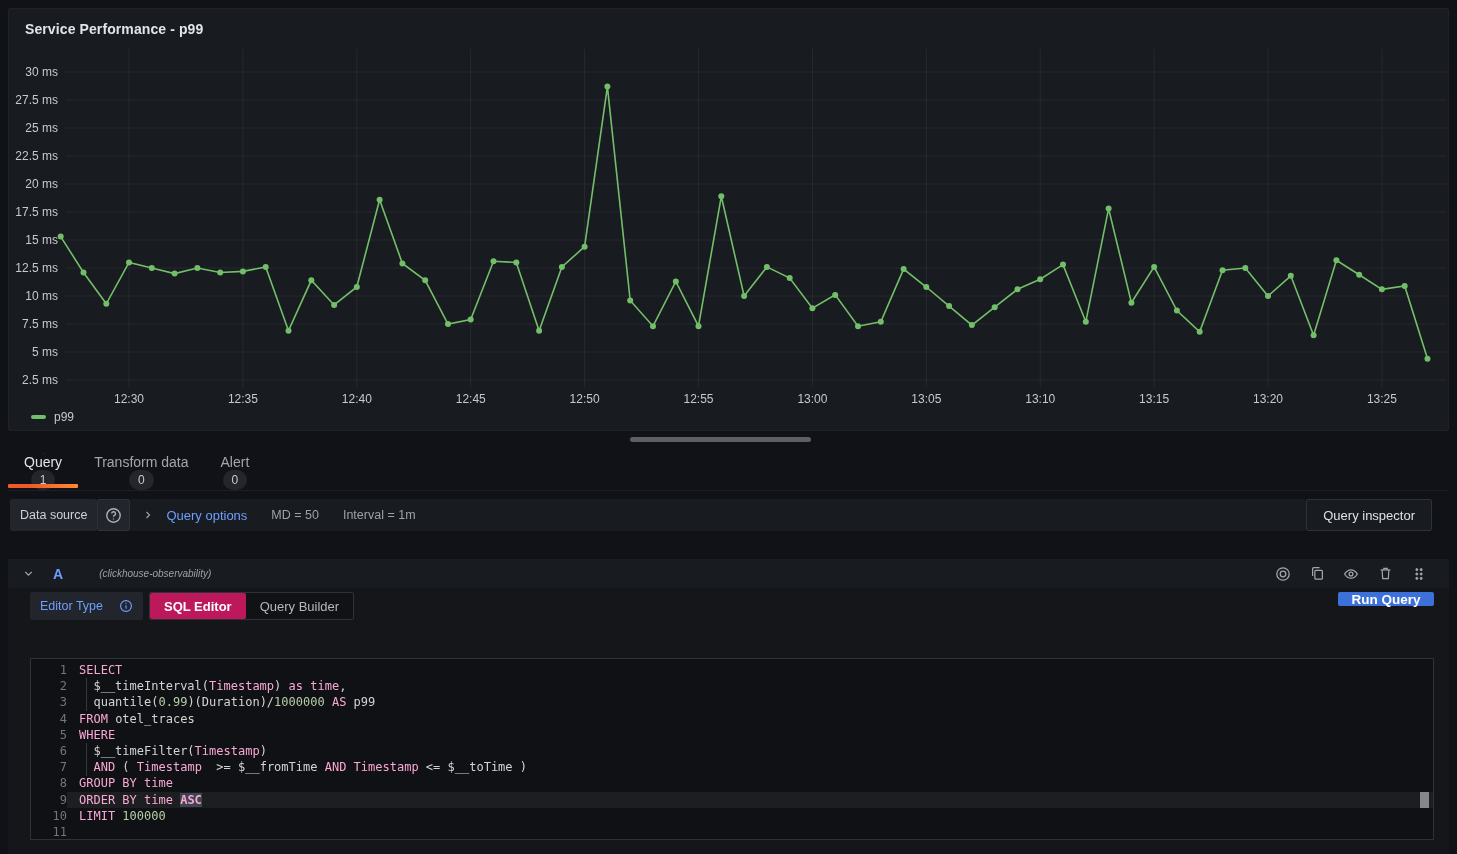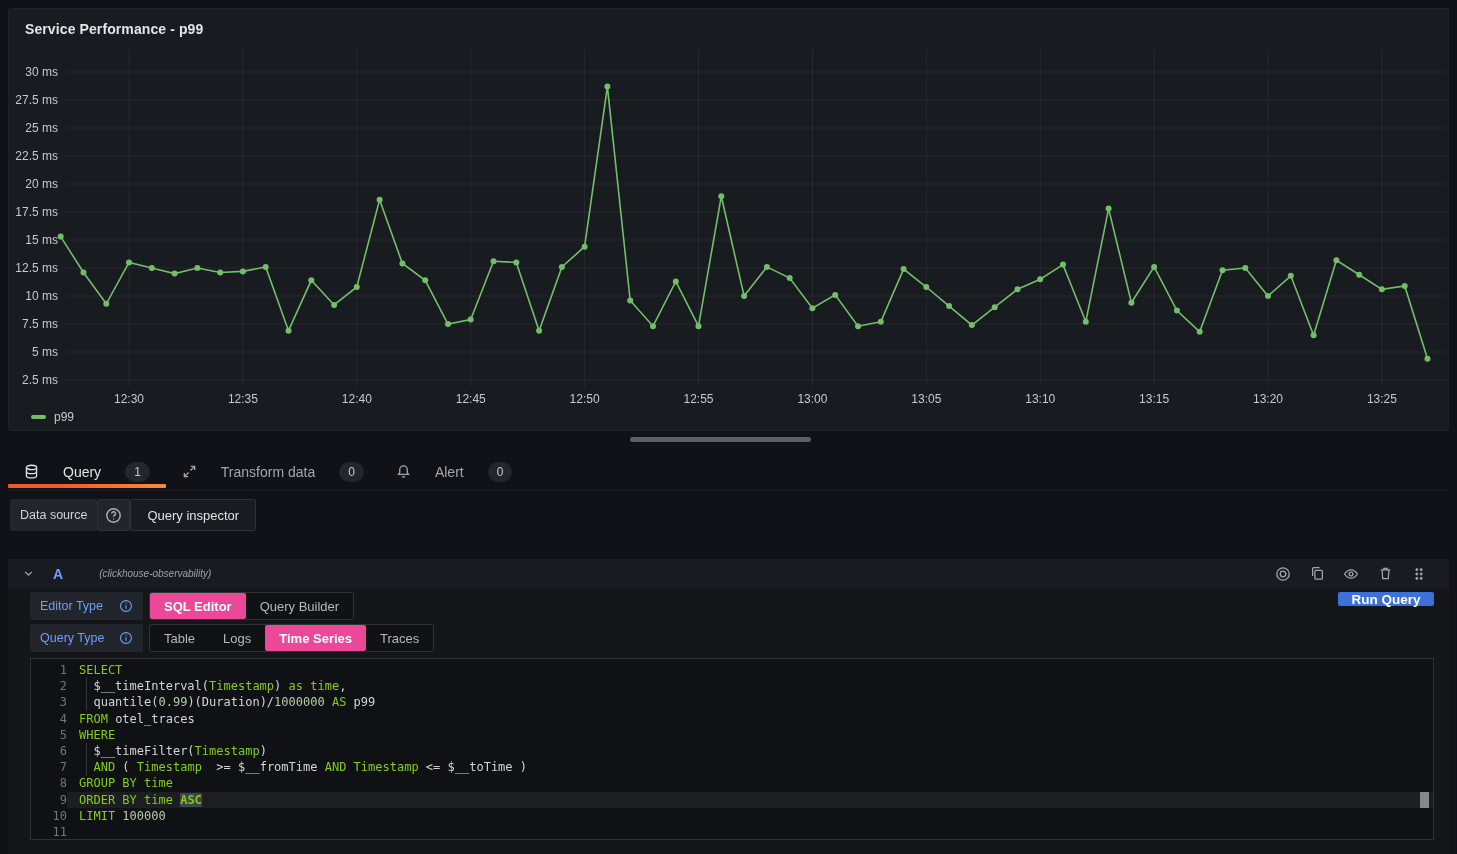--- a/index.html
+++ b/index.html
@@ -17,22 +17,22 @@
   .legend .swatch { width:15px; height:4px; border-radius:2px; background:#73bf69; }
   .legend .lbl { font-size:12px; color:#c7c9cc; }
 
   
   .splitter { position:absolute; left:630px; top:437px; width:181px; height:5px;
               border-radius:3px; background:#5d5f64; cursor:row-resize; }
 
   
   .tabbar { position:absolute; left:8px; top:453px; right:8px; height:38px;
             display:flex; align-items:center; border-bottom:1px solid #1c1e23; }
-  .tab { position:relative; height:100%; display:flex; align-items:center; gap:24px;
-         padding:0 16px; cursor:pointer; font-size:14px; color:#a3a6ab; }
+  .tab { position:relative; height:100%; display:flex; align-items:center; gap:0;
+         padding:0 16px; cursor:pointer; font-size:14px; color:#a3a6ab;flex-direction:column; }
   .tab svg { stroke:#a3a6ab; }
   .tab.active { color:#e3e4e6; }
   .tab.active svg { stroke:#e3e4e6; }
   .tab.active::after { content:""; position:absolute; left:0; right:0; bottom:2px; height:4px;
                        border-radius:1px;
                        background:linear-gradient(90deg,#f05a28 30%,#ff8833 99%); }
   .badge { background:#24262c; color:#c7c9cc; font-size:12px; line-height:1;
            padding:4px 9px; border-radius:10px; }
 
   
@@ -71,36 +71,36 @@
   .act svg { stroke:#a3a6ab; }
 
   .form-row { position:absolute; left:22px; display:flex; align-items:flex-end; gap:6px;border-radius:11px; }
   .label-chip { background:#22252b; border-radius:2px; height:28px; min-width:113px;
                 display:flex; align-items:center; justify-content:space-between; gap:10px;
                 padding:0 10px; color:#6e9fff; font-size:12.5px; font-weight:500; }
   .radio-group { height:28px; display:flex; align-items:stretch; background:#101216;
                  border:1px solid #2c3235; border-radius:2px; overflow:hidden; }
   .radio-opt { display:flex; align-items:center; padding:0 14px; font-size:13px;
                color:#b4b7bd; cursor:pointer; border-radius:2px; }
-  .radio-opt.active { background:#ec4899; color:#ffffff; font-weight:600; }
+  .radio-opt.active { background:#be185d; color:#ffffff; font-weight:600; }
   .btn-primary { position:absolute; left:1330px; top:33px; width:96px; height:14px;
                  background:#3d71d9; border:none; border-radius:2px; color:#fff;
                  font-size:13.5px; font-weight:600; cursor:pointer;
                  font-family:"Liberation Sans", sans-serif; }
 
   
   .code-editor { position:absolute; left:22px; top:99px; width:1404px; height:182px;
                  background:#101114; border:1px solid #2c3235;
                  font-family:"DejaVu Sans Mono", monospace; font-size:12px;
                  padding-top:3px; cursor:text; overflow:hidden; }
   .code-line { display:flex; height:16.2px; line-height:16.2px; white-space:pre; }
   .code-line .ln { width:36px; text-align:right; color:#6e7681; flex:none; padding-right:0; }
   .code-line .ct { flex:1; padding-left:12px; }
   .code-line.cur .ct { background:rgba(255,255,255,0.055); }
-  .tok-kw { color:#84cc16; }
+  .tok-kw { color:#f9a8d4; }
   .tok-num { color:#b5cea8; }
   .tok-pl { color:#d4d4d4; }
   .sel { background:#3e4450;font-weight:bold; }
   .indent-guide { position:absolute; width:1px; background:#35393f; left:55px; }
   .cursor-marker { position:absolute; right:4px; width:9px; height:16px; background:#85878c; }
 </style>
 </head>
 <body>
 
 <div class="panel">
@@ -257,20 +257,30 @@
 
 <div class="ds-row">
   <div class="chip">Data source</div>
   <div class="icon-btn">
     <svg width="17" height="17" viewBox="0 0 16 16" fill="none" stroke="#b0b2b6" stroke-width="1.3">
       <circle cx="8" cy="8" r="6.3"></circle>
       <path d="M6.3 6.2a1.8 1.8 0 1 1 2.6 1.7c-.6.3-.9.7-.9 1.3"></path>
       <circle cx="8" cy="11.2" r="0.6" fill="#b0b2b6" stroke="none"></circle>
     </svg>
   </div>
+  <div class="opts-bar">
+    <div class="opts-toggle">
+      <svg width="12" height="12" viewBox="0 0 16 16" fill="none" stroke="#9da0a6" stroke-width="1.6">
+          <path d="M6 4l4 4-4 4"></path>
+        </svg>
+      <span class="link-blue">Query options</span>
+    </div>
+    <span class="opt-meta">MD = 50</span>
+    <span class="opt-meta">Interval = 1m</span>
+  </div>
   <div class="btn-secondary">Query inspector</div>
 </div>
 
 <div class="query-body">
   <div class="rowA">
     <svg width="13" height="13" viewBox="0 0 16 16" fill="none" stroke="#a3a6ab" stroke-width="1.6">
         <path d="M4 6l4 4 4-4"></path>
       </svg>
     <span class="ref">A</span>
     <span class="ds-hint">(clickhouse-observability)</span>
@@ -322,36 +332,20 @@
           <path d="M8 7.2v4"></path>
           <circle cx="8" cy="4.8" r="0.7" fill="#6e9fff" stroke="none"></circle>
         </svg>
     </div>
     <div class="radio-group">
         <div class="radio-opt active">SQL Editor</div>
         <div class="radio-opt">Query Builder</div>
       </div>
   </div>
 
-  <div class="form-row" style="top:65px;">
-    <div class="label-chip">
-      <span>Query Type</span>
-      <svg width="14" height="14" viewBox="0 0 16 16" fill="none" stroke="#6e9fff" stroke-width="1.3">
-          <circle cx="8" cy="8" r="6.2"></circle>
-          <path d="M8 7.2v4"></path>
-          <circle cx="8" cy="4.8" r="0.7" fill="#6e9fff" stroke="none"></circle>
-        </svg>
-    </div>
-    <div class="radio-group">
-        <div class="radio-opt">Table</div>
-        <div class="radio-opt">Logs</div>
-        <div class="radio-opt active">Time Series</div>
-        <div class="radio-opt">Traces</div>
-      </div>
-  </div>
 
   <button class="btn-primary">Run Query</button>
 
   <div class="code-editor">
     <div id="code-lines">
         <div class="code-line"><span class="ln">1</span><span class="ct"><span class="tok-kw">SELECT</span></span></div>
         <div class="code-line"><span class="ln">2</span><span class="ct"><span class="tok-pl">  $__timeInterval(</span><span class="tok-kw">Timestamp</span><span class="tok-pl">) </span><span class="tok-kw">as</span><span class="tok-pl"> </span><span class="tok-kw">time</span><span class="tok-pl">,</span></span></div>
         <div class="code-line"><span class="ln">3</span><span class="ct"><span class="tok-pl">  quantile(</span><span class="tok-num">0.99</span><span class="tok-pl">)(Duration)/</span><span class="tok-num">1000000</span><span class="tok-pl"> </span><span class="tok-kw">AS</span><span class="tok-pl"> p99</span></span></div>
         <div class="code-line"><span class="ln">4</span><span class="ct"><span class="tok-kw">FROM</span><span class="tok-pl"> otel_traces</span></span></div>
         <div class="code-line"><span class="ln">5</span><span class="ct"><span class="tok-kw">WHERE</span></span></div>

